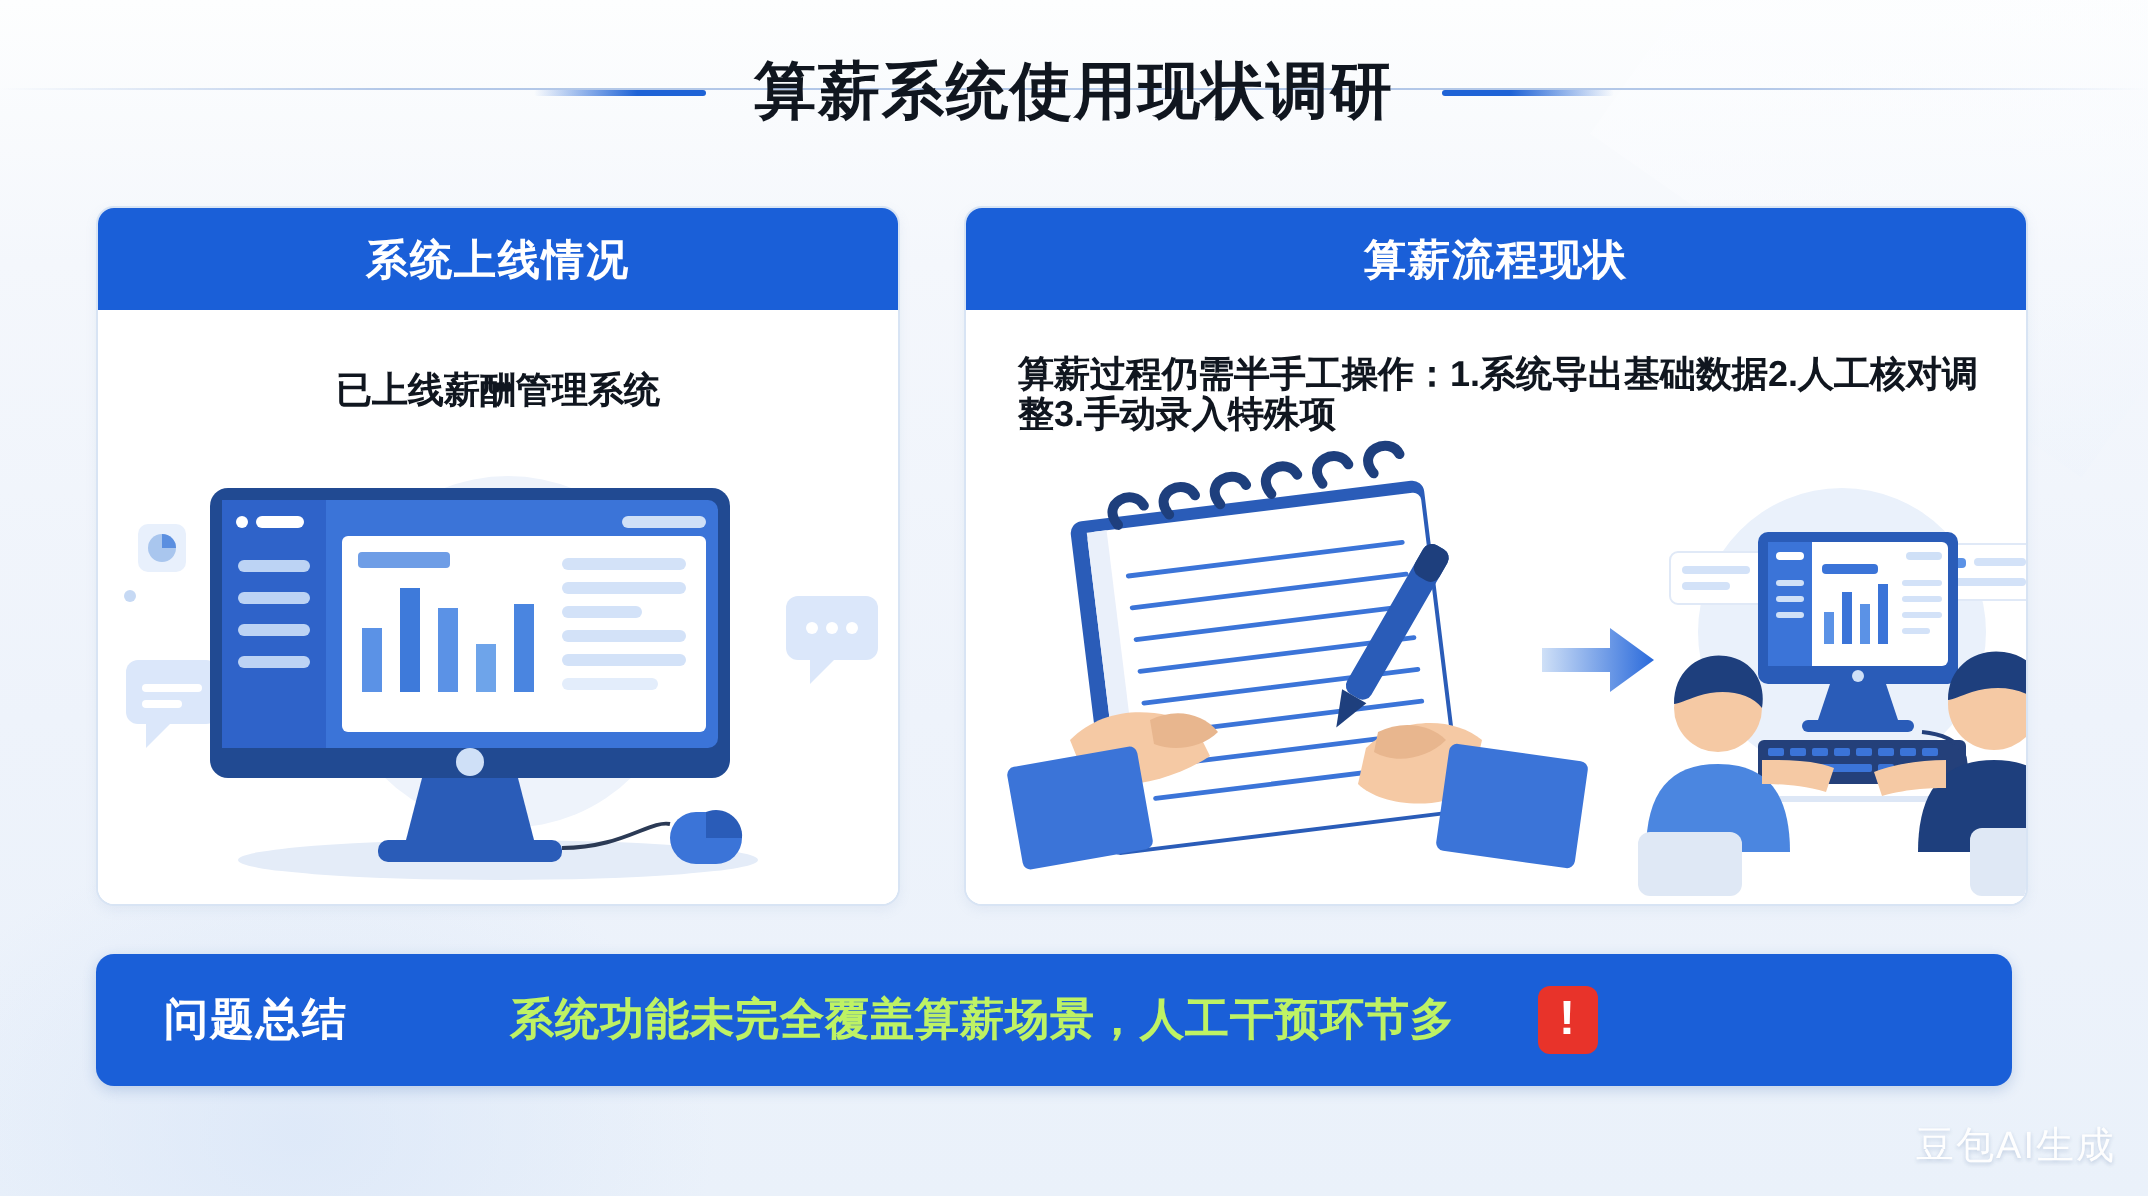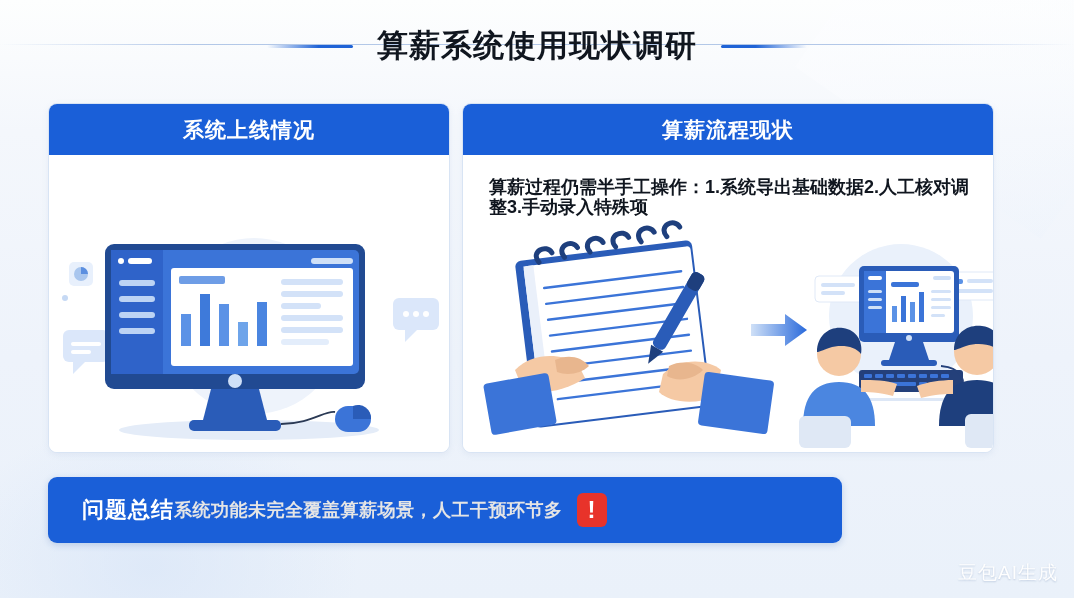--- a/index.html
+++ b/index.html
@@ -82,21 +82,21 @@
   }
 
   
   .cards {
     position: absolute;
     left: 48px;
     top: 103px;
     width: 978px;
     height: 350px;
     display: flex;
-    gap: 12px;
+    gap: 32px;
   }
   .card {
     background: #ffffff;
     border: 1px solid #d8e4f4;
     border-radius: 9px;
     box-shadow: 0 2px 6px rgba(120,150,190,0.10);
     overflow: hidden;
     display: flex;
     flex-direction: column;
   }
@@ -144,40 +144,42 @@
     bottom: 0;
   }
   .illo-left  { height: 218px; }
   .illo-right { height: 232px; }
 
   
   .summary-bar {
     position: absolute;
     left: 48px;
     top: 477px;
-    width: 794px;
+    width: 958px;
     height: 66px;
     background: #1a5fd8;
     border-radius: 9px;
     display: flex;
     align-items: center;
     box-shadow: 0 2px 7px rgba(40,90,170,0.22);
+    gap: 27px;
   }
   .summary-label {
     color: #ffffff;
     font-size: 22px;
     font-weight: bold;
     letter-spacing: 1px;
     margin-left: 34px;
   }
   .summary-text {
-    color: #e5e5e5;
-    font-size: 18px;
+    color: #bef264;
+    font-size: 22px;
     font-weight: bold;
     letter-spacing: 0.5px;
+    margin-left: 54px;
   }
   .alert-badge {
     margin-left: 14px;
     width: 30px;
     height: 34px;
     border-radius: 6px;
     background: #e8332a;
     color: #ffffff;
     font-size: 24px;
     font-weight: bold;
@@ -214,20 +216,21 @@
     <span class="title-rule left"></span>
     <span class="title-text">算薪系统使用现状调研</span>
     <span class="title-rule right"></span>
   </div>
 
   <div class="cards">
 
     <div class="card left">
       <div class="card-header">系统上线情况</div>
       <div class="card-body">
+        <div class="card-lead">已上线薪酬管理系统</div>
 
         <div class="illo illo-left">
           <svg width="400" height="218" viewBox="0 0 400 218">
 
             <circle cx="205" cy="92" r="88" fill="#eef3fb"></circle>
             <ellipse cx="200" cy="196" rx="130" ry="10" fill="#e4ecf8"></ellipse>
 
             <g>
               <rect x="14" y="96" width="46" height="32" rx="6" fill="#dbe7fa"></rect>
               <path d="M24 128 L24 140 L36 128 Z" fill="#dbe7fa"></path>

